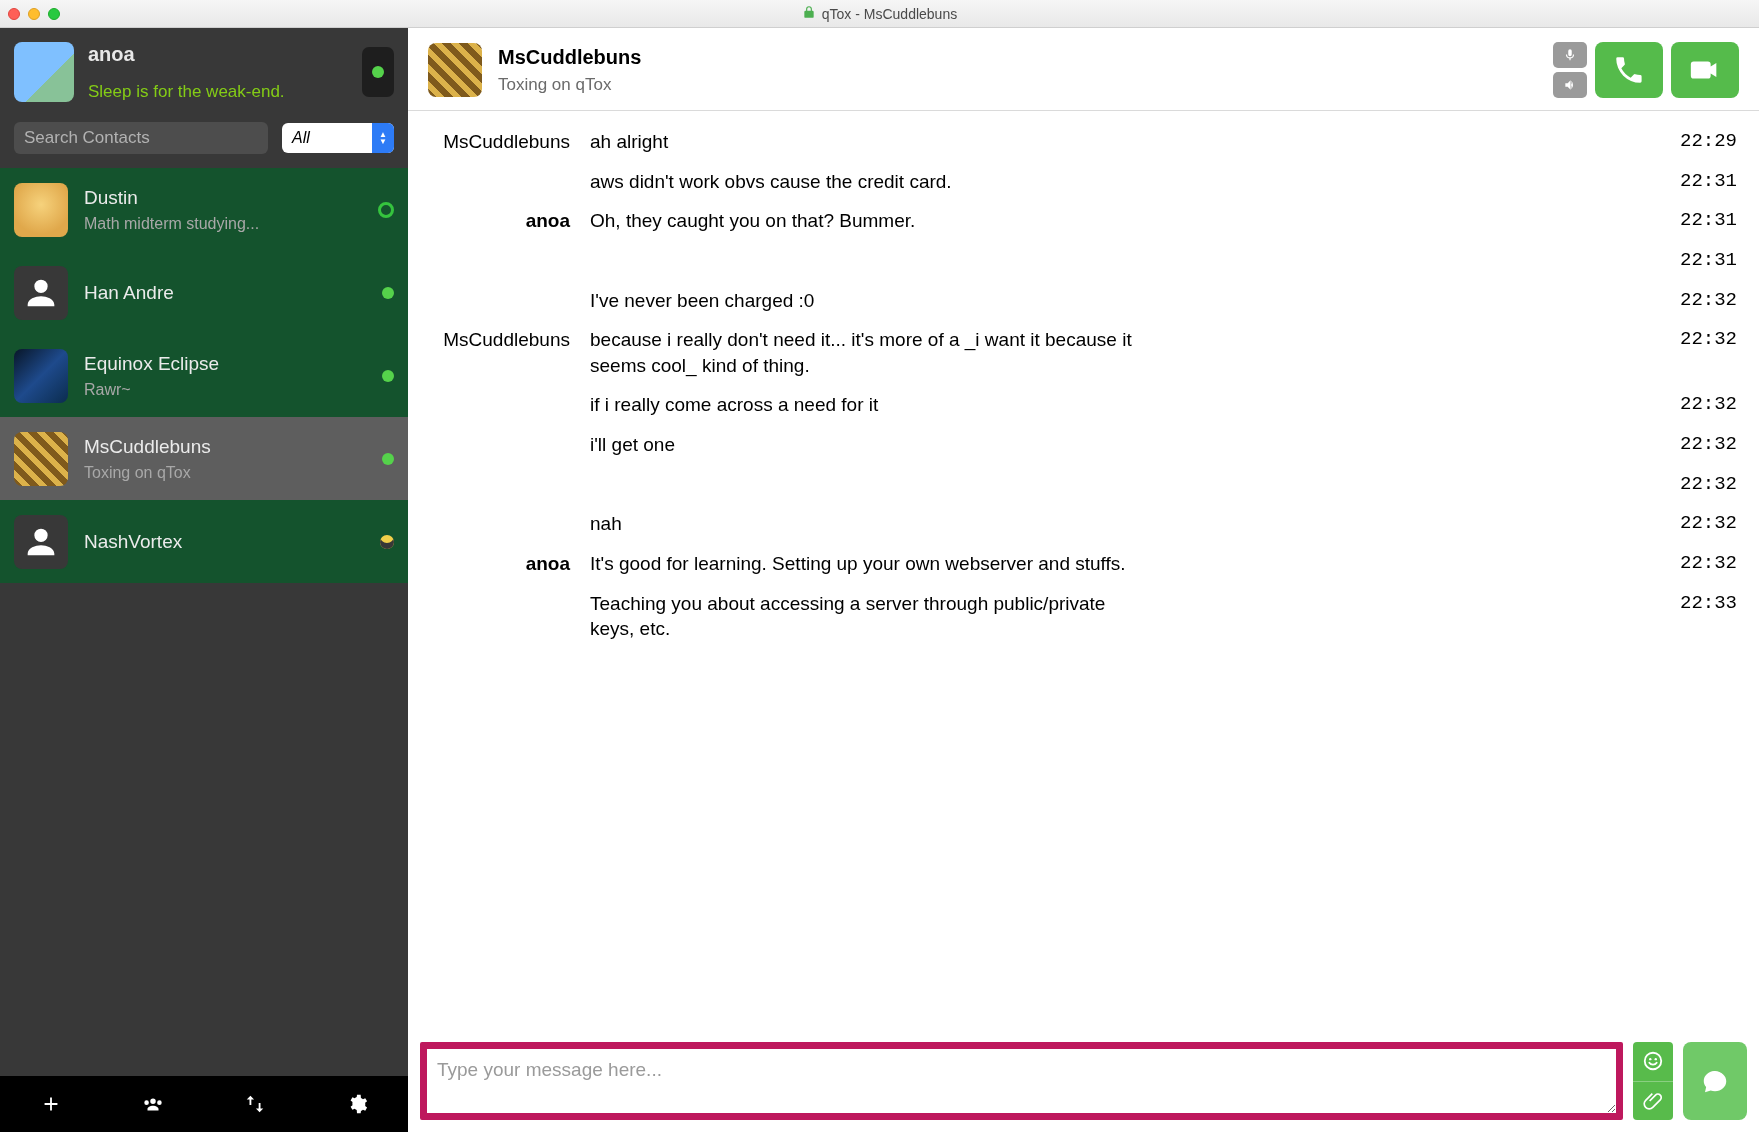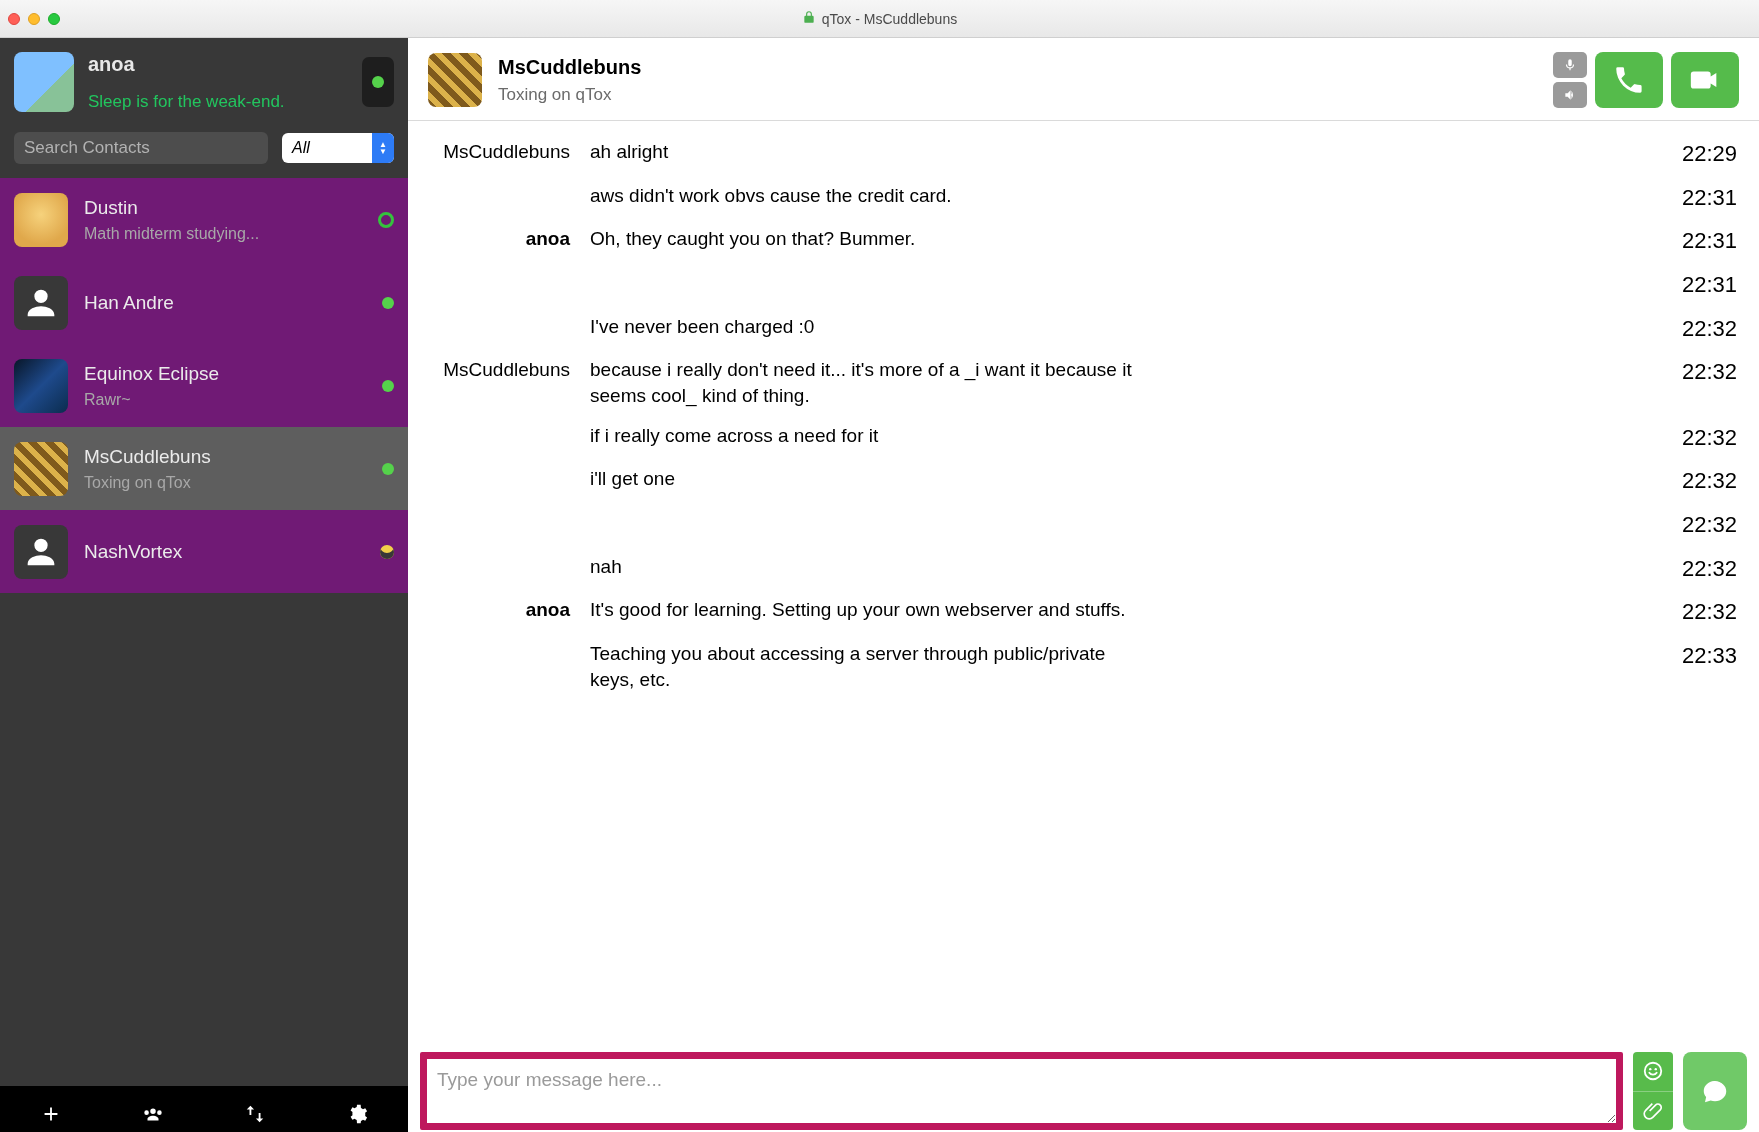--- a/index.html
+++ b/index.html
@@ -4,21 +4,21 @@
 <style>
   * { box-sizing: border-box; margin: 0; padding: 0; }
   html, body { height: 100%; }
   body {
     font-family: -apple-system, "Helvetica Neue", Arial, sans-serif;
     background: #fff;
     color: #000;
     overflow: hidden;
   }
   .titlebar {
-    height: 38px;
+    height: 28px;
     background: linear-gradient(#f6f6f6, #e8e8e8);
     border-bottom: 1px solid #cfcfcf;
     display: flex;
     align-items: center;
     position: relative;
     padding: 0 8px;
   }
   .traffic-lights { display: flex; gap: 8px; }
   .tl { width: 12px; height: 12px; border-radius: 50%; }
   .tl.red { background: #ff5f57; border: 0.5px solid #e14640; }
@@ -52,21 +52,21 @@
     width: 60px; height: 60px; border-radius: 8px;
     background: #6aa0e8;
     position: relative;
     flex-shrink: 0;
     overflow: hidden;
   }
   .avatar.rainbow {
     background: linear-gradient(135deg,#7fc0ff 0%, #7fc0ff 60%, #88c298 60%,#88c298 100%);
   }
   .profile-name { font-weight: 700; font-size: 20px; }
-  .profile-status { font-size: 17px; color: #22c55e; margin-top: 16px; }
+  .profile-status { font-size: 17px; color: #84cc16; margin-top: 16px; }
   .status-pill {
     margin-left: auto;
     width: 32px; height: 50px;
     background: #1e1e1e;
     border-radius: 7px;
     display: flex; align-items: center; justify-content: center;
   }
   .dot { width: 12px; height: 12px; border-radius: 50%; }
   .dot.green { background: #55d24b; }
   .dot.ring {
@@ -109,21 +109,21 @@
     gap: 1px;
   }
   .filter-chevrons span {
     color: #fff; font-size: 8px; line-height: 6px;
   }
 
   .contact-list { flex: 1; overflow-y: auto; }
   .contact {
     display: flex; align-items: center;
     padding: 14px 14px; gap: 16px;
-    background: #701a75;
+    background: #14532d;
     border-top: 1px solid rgba(0,0,0,0);
     cursor: pointer;
   }
   .contact.selected { background: #5e5e5e; }
   .contact .av {
     width: 54px; height: 54px; border-radius: 8px;
     background: #555; flex-shrink: 0;
     display: flex; align-items: center; justify-content: center;
     overflow: hidden;
   }
@@ -178,21 +178,21 @@
     font-size: 19px; line-height: 1.35;
   }
   .msg-row { display: flex; margin-bottom: 14px; }
   .msg-sender {
     width: 160px; text-align: right;
     padding-right: 20px; font-size: 19px;
     flex-shrink: 0;
   }
   .msg-sender.bold { font-weight: 700; }
   .msg-text { flex: 1; padding-right: 16px; max-width: 560px; }
-  .msg-time { margin-left: auto; color: #000; font-size: 22px; flex-shrink:0;}
+  .msg-time { margin-left: auto; color: #000; font-size: 19px; flex-shrink:0;font-family:Liberation Mono, monospace;}
 
   .compose-bar {
     display: flex; align-items: stretch;
     padding: 8px 12px 12px 12px; gap: 10px;
   }
   .compose-input {
     flex: 1; border: 7px solid #be185d; border-radius: 2px;
     padding: 10px 10px; font-size: 19px; color: #333;
     min-height: 60px;
   }

